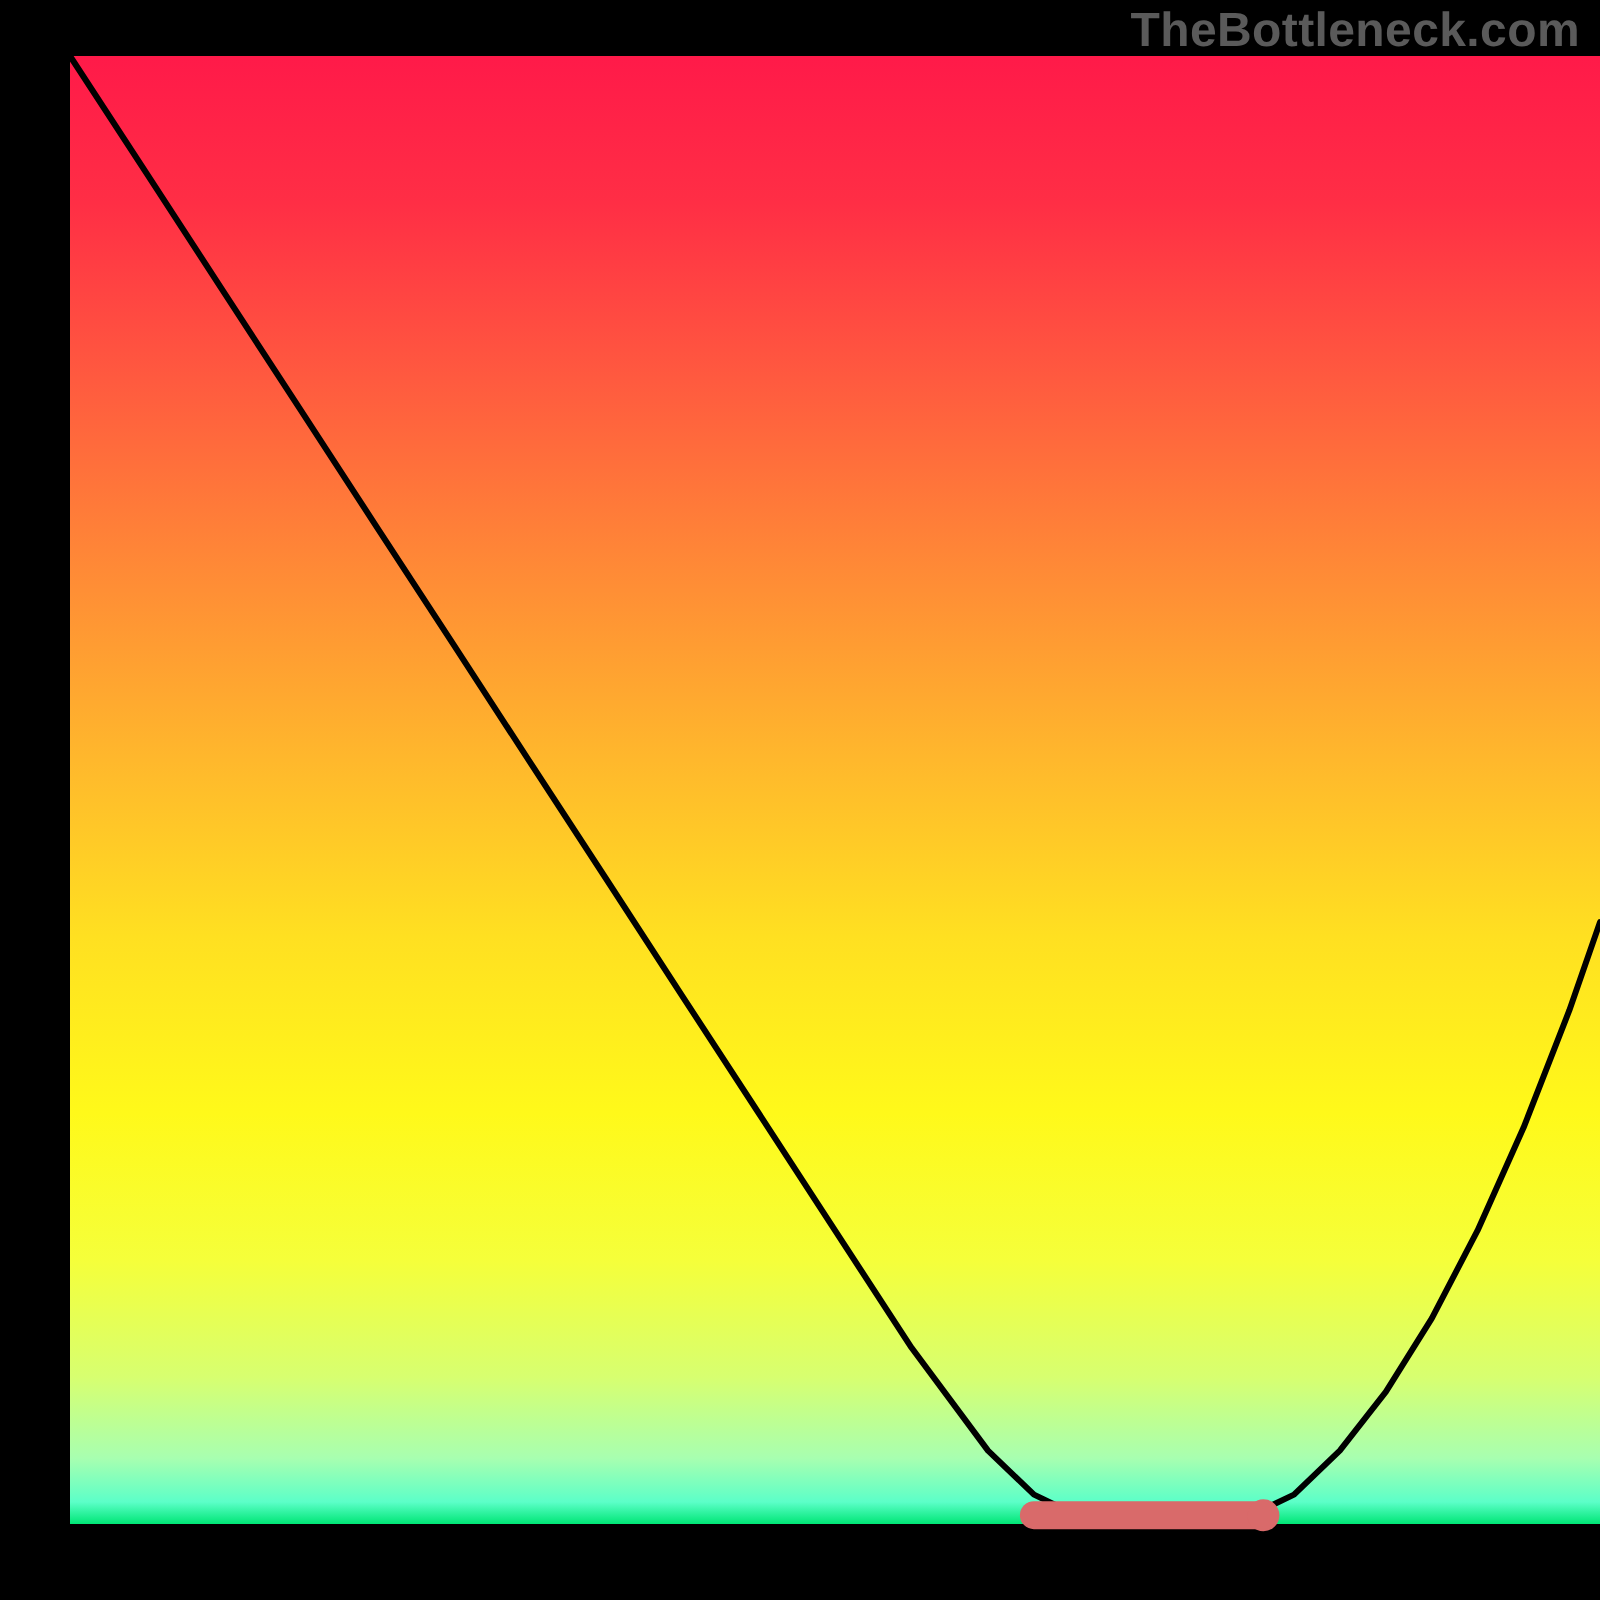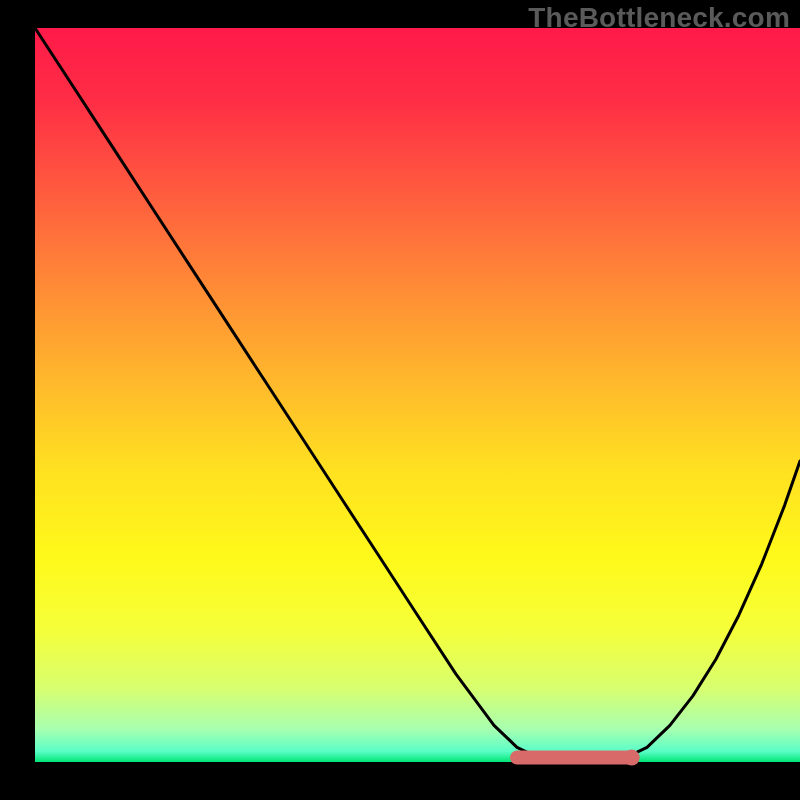--- a/index.html
+++ b/index.html
@@ -13,21 +13,21 @@
   .container {
     position: relative;
     width: 800px;
     height: 800px;
   }
   .watermark {
     position: absolute;
     top: 2px;
     right: 10px;
     font-family: Arial, Helvetica, sans-serif;
-    font-size: 28px;
+    font-size: 24px;
     font-weight: bold;
     color: #5a5a5a;
     letter-spacing: 0.2px;
     z-index: 10;
   }
   svg {
     display: block;
     position: absolute;
     top: 0;
     left: 0;

